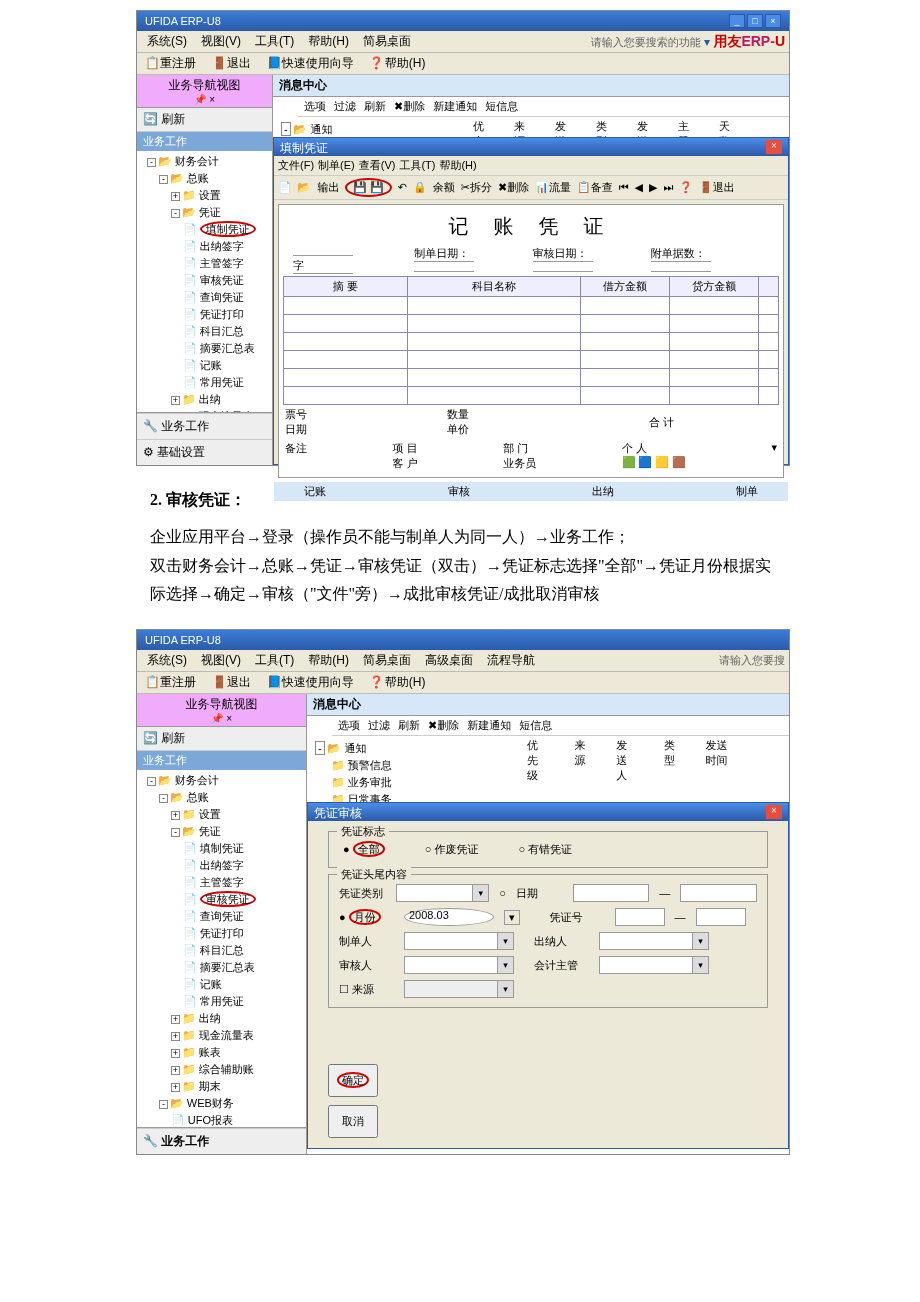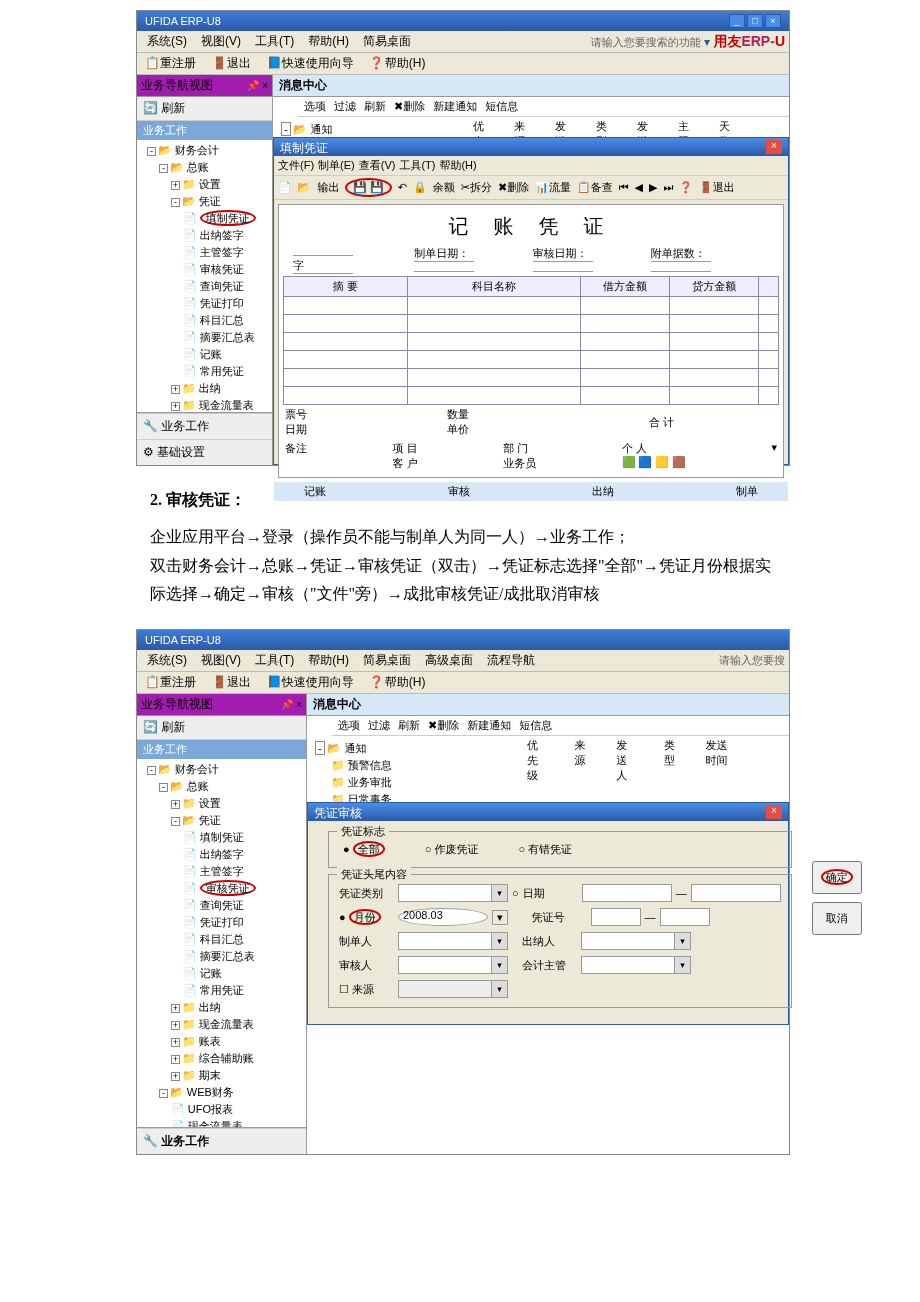--- a/index.html
+++ b/index.html
@@ -18,21 +18,21 @@
 .menubar .mitem { padding: 2px 6px; cursor: default; }
 .menubar .search-hint { color: #666; font-size: 11px; }
 .menubar .logo { color: #c00; font-weight: bold; font-size: 14px; }
 .menubar .logo .erp { color: #be185d; }
 
 .toolbar { background: #ece9d8; padding: 2px 4px; display: flex; align-items: center; gap: 8px; border-bottom: 1px solid #bbb; height: 22px; }
 .toolbar .titem { padding: 2px 4px; }
 
 .main-area { display: flex; height: 390px; }
 .sidebar { width: 136px; background: #ece9d8; border-right: 1px solid #999; display: flex; flex-direction: column; }
-.sidebar-hdr { background: #a21caf; padding: 2px 4px; display: flex; justify-content: space-between; align-items: center; border-bottom: 1px solid #999; }
+.sidebar-hdr { background: #f0abfc; padding: 2px 4px; display: flex; justify-content: space-between; align-items: center; border-bottom: 1px solid #999; flex-direction: column; }
 .sidebar-hdr .pin { font-size: 10px; }
 .sidebar-btn { padding: 3px 6px; border-bottom: 1px solid #ccc; background: #eee; }
 .sidebar-section { background: #7ba8d8; color: #fff; padding: 2px 6px; font-size: 11px; }
 .tree { flex: 1; background: #fff; overflow: auto; padding: 2px; font-size: 11px; }
 .tree-node { padding: 1px 2px; white-space: nowrap; }
 .tree-node.l1 { padding-left: 8px; }
 .tree-node.l2 { padding-left: 20px; }
 .tree-node.l3 { padding-left: 32px; }
 .tree-node.l4 { padding-left: 44px; }
 .tree-node .exp { display: inline-block; width: 9px; height: 9px; border: 1px solid #888; line-height: 7px; text-align: center; font-size: 9px; margin-right: 2px; }
@@ -65,26 +65,26 @@
 .vfoot { display: flex; font-size: 11px; padding: 2px; gap: 20px; }
 .vremark { display: flex; font-size: 11px; padding: 2px; justify-content: space-between; }
 .vstatus { display: flex; justify-content: space-between; font-size: 11px; padding: 2px 30px; background: #d6e7f7; }
 
 
 .doc-text { padding: 20px 14px; font-size: 16px; line-height: 1.8; font-family: "SimSun", serif; }
 .doc-text h3 { font-size: 16px; font-weight: bold; margin-bottom: 8px; }
 
 
 .audit-win { position: absolute; left: 0; top: 108px; right: 0; background: #ece9d8; border: 1px solid #2c5aa8; }
-.audit-body { padding: 10px 20px; display: flex; gap: 20px; }
+.audit-body { padding: 10px 20px; display: flex; gap: 20px; flex-direction: column; }
 .audit-fields { flex: 1; }
 .fieldset { border: 1px solid #999; padding: 6px 10px; margin-bottom: 6px; position: relative; }
 .fieldset .legend { position: absolute; top: -8px; left: 8px; background: #ece9d8; padding: 0 4px; font-size: 11px; }
 .radio-row { display: flex; gap: 40px; font-size: 11px; padding: 4px; }
-.field-row { display: flex; align-items: center; gap: 4px; font-size: 11px; padding: 3px 0; }
+.field-row { display: flex; align-items: center; gap: 10px; font-size: 11px; padding: 3px 0; }
 .field-row label { width: 55px; }
 .field-row .inp { border: 1px solid #999; background: #fff; height: 18px; width: 90px; display: inline-block; }
 .field-row .dd { border: 1px solid #999; background: #fff; height: 18px; width: 110px; display: inline-flex; justify-content: flex-end; }
 .field-row .dd .arr { background: #ddd; width: 16px; text-align: center; border-left: 1px solid #999; font-size: 9px; line-height: 16px; }
 .audit-btns { display: flex; flex-direction: column; gap: 8px; padding-top: 30px; }
 .audit-btns button { width: 50px; height: 33px; font-size: 11px; }
 .red-oval { border: 2px solid #c00; border-radius: 50%; padding: 0 3px; }
 
 .ss2-main { display: flex; height: 460px; }
 .ss2-sidebar { width: 170px; }

